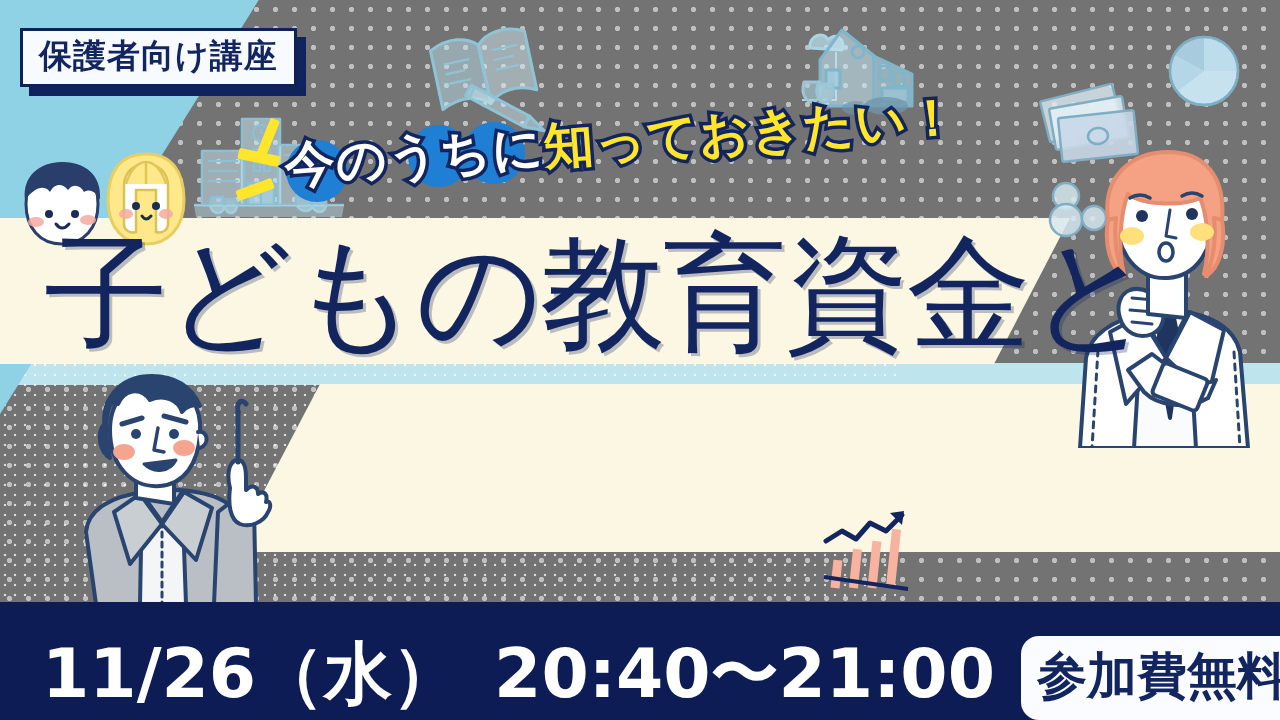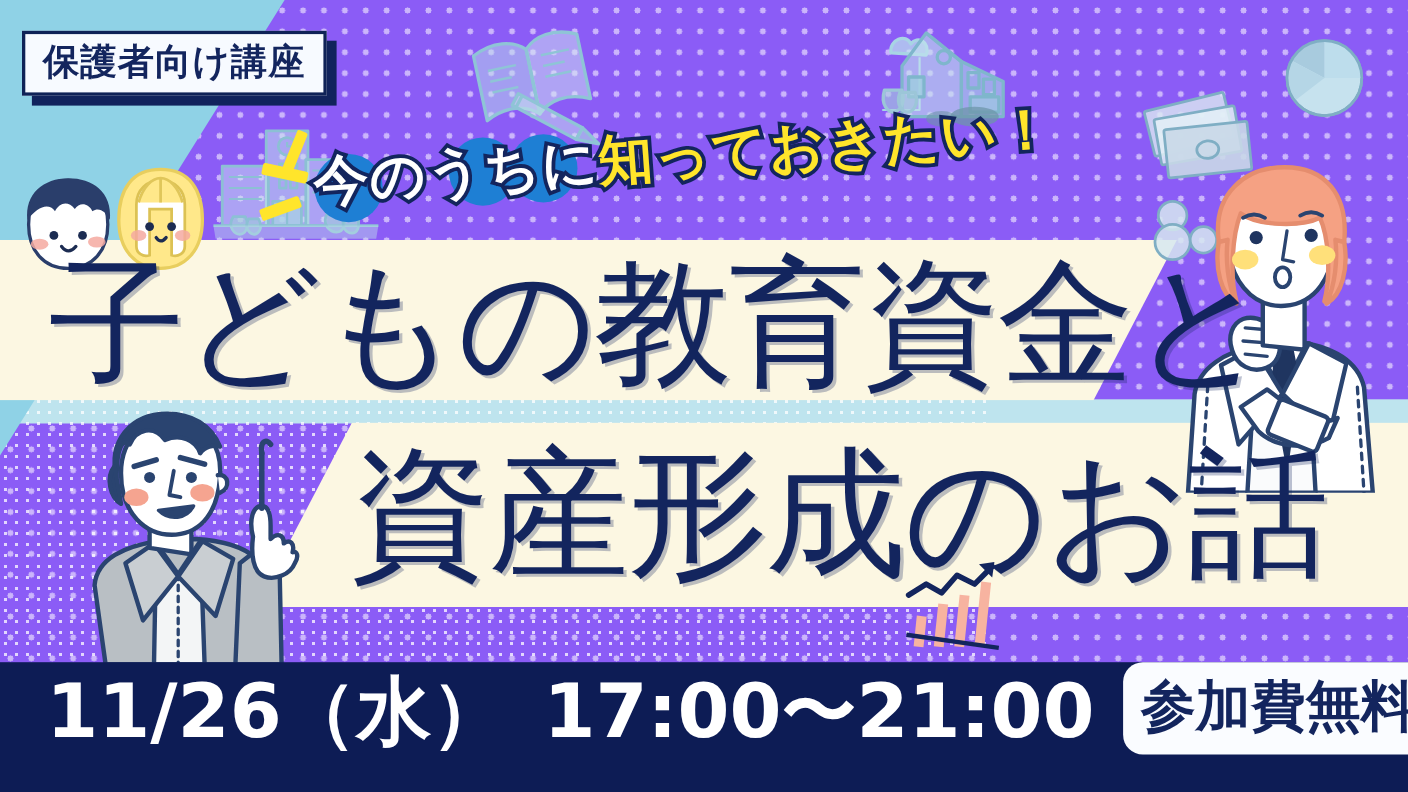--- a/index.html
+++ b/index.html
@@ -3,21 +3,21 @@
 <meta charset="utf-8">
 <style>
   * { margin:0; padding:0; box-sizing:border-box; }
   html,body { width:1280px; height:720px; overflow:hidden; }
   body {
     font-family:"Liberation Sans","DejaVu Sans",sans-serif;
     background:#A6DCE8;
   }
   #banner {
     position:relative; width:1280px; height:720px; overflow:hidden;
-    background:#8b5cf6;
+    background:#737373;
   }
   
   .dots {
     position:absolute; inset:0;
     background-image:radial-gradient(circle, rgba(255,255,255,.55) 2.6px, transparent 2.9px);
     background-size:19px 19px;
   }
   .dots-fine {
     position:absolute; left:0; top:330px; width:900px; height:290px;
     background-image:radial-gradient(circle, rgba(255,255,255,.75) 1.3px, transparent 1.6px);
@@ -96,21 +96,21 @@
     color:#13255E; font-weight:400;
     font-family:"DejaVu Sans","Liberation Sans",sans-serif;
     text-shadow:3px 3px 0 rgba(19,37,94,.28);
   }
   .title1 { left:44px; top:212px; font-size:124px; letter-spacing:-2px; }
   .title2 { left:318px; top:382px; font-size:128px; letter-spacing:-2px; }
   
   .bottombar {
     position:absolute; left:0; bottom:0; width:1280px; height:118px;
     background:#0D1C55; z-index:40;
-    display:flex; align-items:flex-start;margin-top:20px;
+    display:flex; align-items:flex-end;margin-top:20px;
   }
   .date-txt {
     margin-left:42px; color:#FFFFFF; font-weight:700; font-size:68px;
     letter-spacing:0px; white-space:nowrap;
     font-family:"DejaVu Sans","Liberation Sans",sans-serif;
   }
   .time-txt {
     margin-left:34px; color:#FFFFFF; font-weight:700; font-size:68px;
     letter-spacing:0px; white-space:nowrap;
     font-family:"DejaVu Sans","Liberation Sans",sans-serif;
@@ -357,23 +357,22 @@
   <div class="cdot cdot-b" style="z-index:27;"></div>
   <div class="cdot cdot-c" style="z-index:27;"></div>
 
   <div class="badge-course">
     <span>保護者向け講座</span>
   </div>
 
   <div class="subtitle" id="subtitle-host"><span class="ch sub-w">今</span><span class="ch sub-w">の</span><span class="ch sub-w">う</span><span class="ch sub-w">ち</span><span class="ch sub-w">に</span><span class="ch sub-y">知</span><span class="ch sub-y">っ</span><span class="ch sub-y">て</span><span class="ch sub-y">お</span><span class="ch sub-y">き</span><span class="ch sub-y">た</span><span class="ch sub-y">い</span><span class="ch sub-y">！</span></div>
 
   <div class="title-line title1">子どもの教育資金と</div>
-  <div class="title-line title2">資産形成のお話</div>
 
   <div class="bottombar">
     <div class="date-txt">11/26（水）</div>
-    <div class="time-txt">17:00〜21:00</div>
+    <div class="time-txt">20:40〜21:00</div>
     <div class="badge-free">
       <span>参加費無料</span>
     </div>
   </div>
 
 </div>
 
 </body></html>

